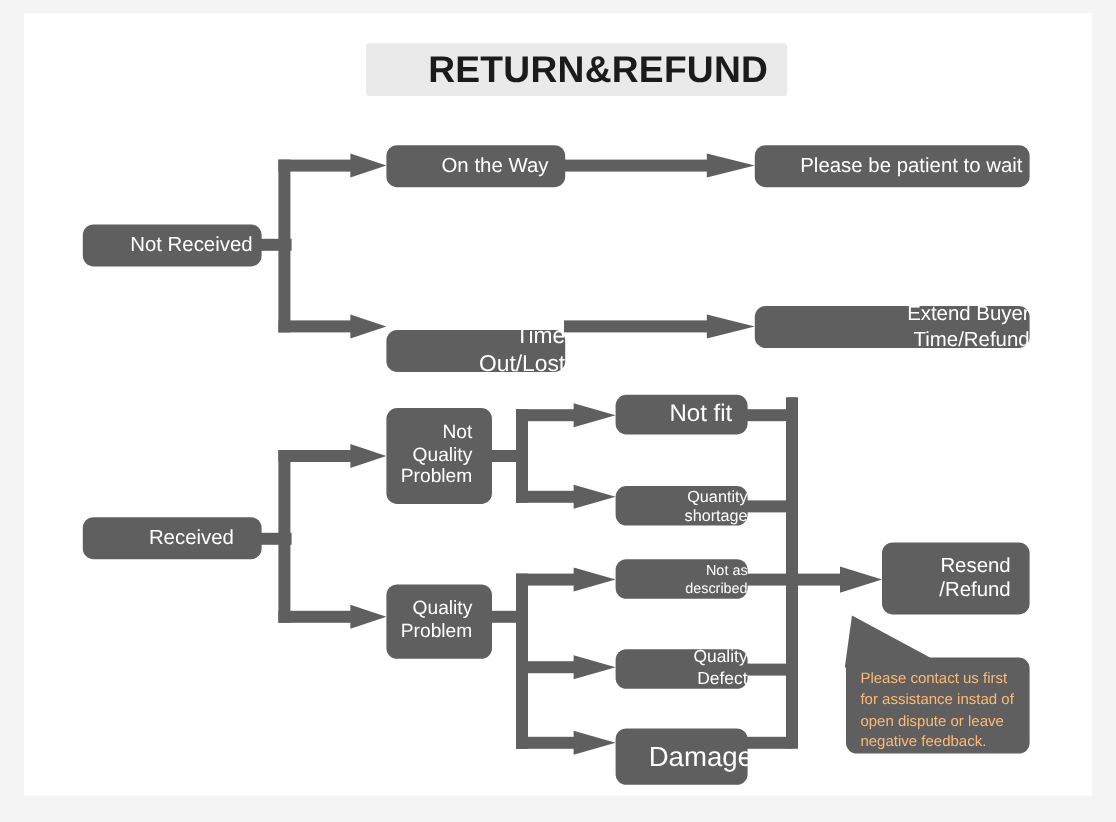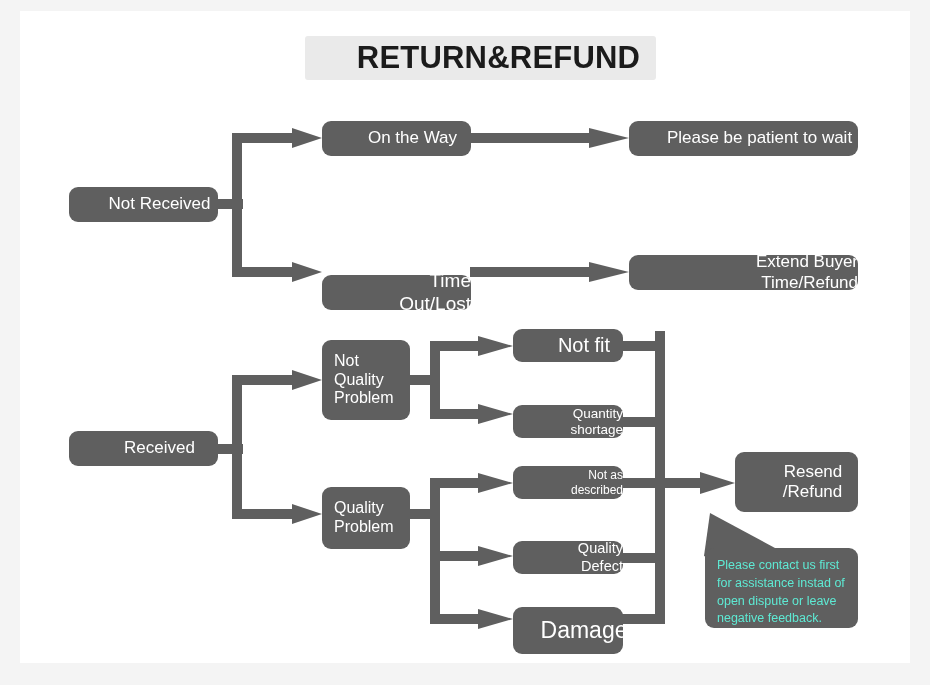--- a/index.html
+++ b/index.html
@@ -63,27 +63,27 @@
     align-items: center;
     justify-content: center;
     text-align: right;
     box-sizing: border-box;
     line-height: 1.18;
     white-space: pre-line;
     padding-left: 32px;
   }
   .node.left-text {
     justify-content: flex-start;
-    text-align: left;
+    text-align: right;
     padding-left: 12px;
   }
   .callout {
     position: absolute;
     background: #5f5f5f;
-    color: #5eead4;
+    color: #fdba74;
     border-radius: 9px;
     box-sizing: border-box;
     padding: 9px 11px 10px 12px;
     font-size: 12.5px;
     line-height: 1.42;
     white-space: pre-line;
   }
 </style>
 </head>
 <body>

